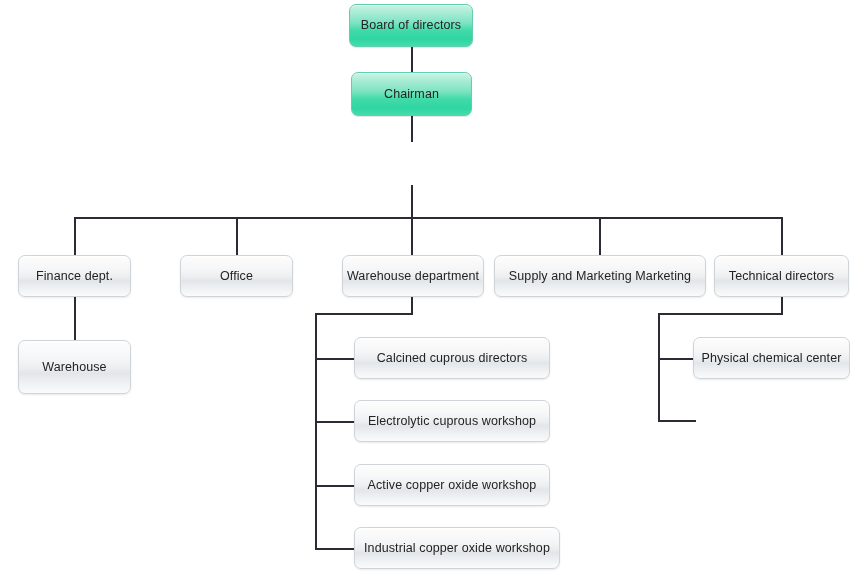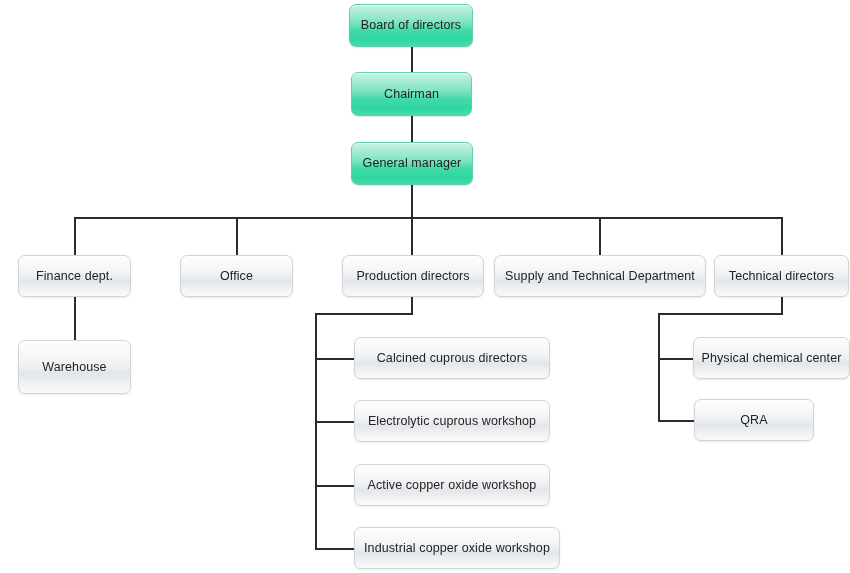--- a/index.html
+++ b/index.html
@@ -106,38 +106,35 @@
   <div class="conn conn-h" style="left:658px; top:420px; width:38px;"></div>
 
   <div class="node green" style="left:349px; top:4px; width:124px; height:43px;">
     <span>Board of directors</span>
   </div>
 
   <div class="node green" style="left:351px; top:72px; width:121px; height:44px;">
     <span>Chairman</span>
   </div>
 
-  <div class="node green" style="left:351px; top:142px; width:122px; height:43px;">
-    <span>General manager</span>
-  </div>
 
   <div class="node light" style="left:18px; top:255px; width:113px; height:42px;">
     <span>Finance dept.</span>
   </div>
 
   <div class="node light" style="left:180px; top:255px; width:113px; height:42px;">
     <span>Office</span>
   </div>
 
   <div class="node light" style="left:342px; top:255px; width:142px; height:42px;">
-    <span>Production directors</span>
+    <span>Warehouse department</span>
   </div>
 
   <div class="node light" style="left:494px; top:255px; width:212px; height:42px;">
-    <span>Supply and Technical Department</span>
+    <span>Supply and Marketing Marketing</span>
   </div>
 
   <div class="node light" style="left:714px; top:255px; width:135px; height:42px;">
     <span>Technical directors</span>
   </div>
 
   <div class="node light" style="left:18px; top:340px; width:113px; height:54px;">
     <span>Warehouse</span>
   </div>
 
@@ -154,17 +151,14 @@
   </div>
 
   <div class="node light" style="left:354px; top:527px; width:206px; height:42px;">
     <span>Industrial copper oxide workshop</span>
   </div>
 
   <div class="node light" style="left:693px; top:337px; width:157px; height:42px;">
     <span>Physical chemical center</span>
   </div>
 
-  <div class="node light" style="left:694px; top:399px; width:120px; height:42px;">
-    <span>QRA</span>
-  </div>
 
 </div>
 
 </body></html>

